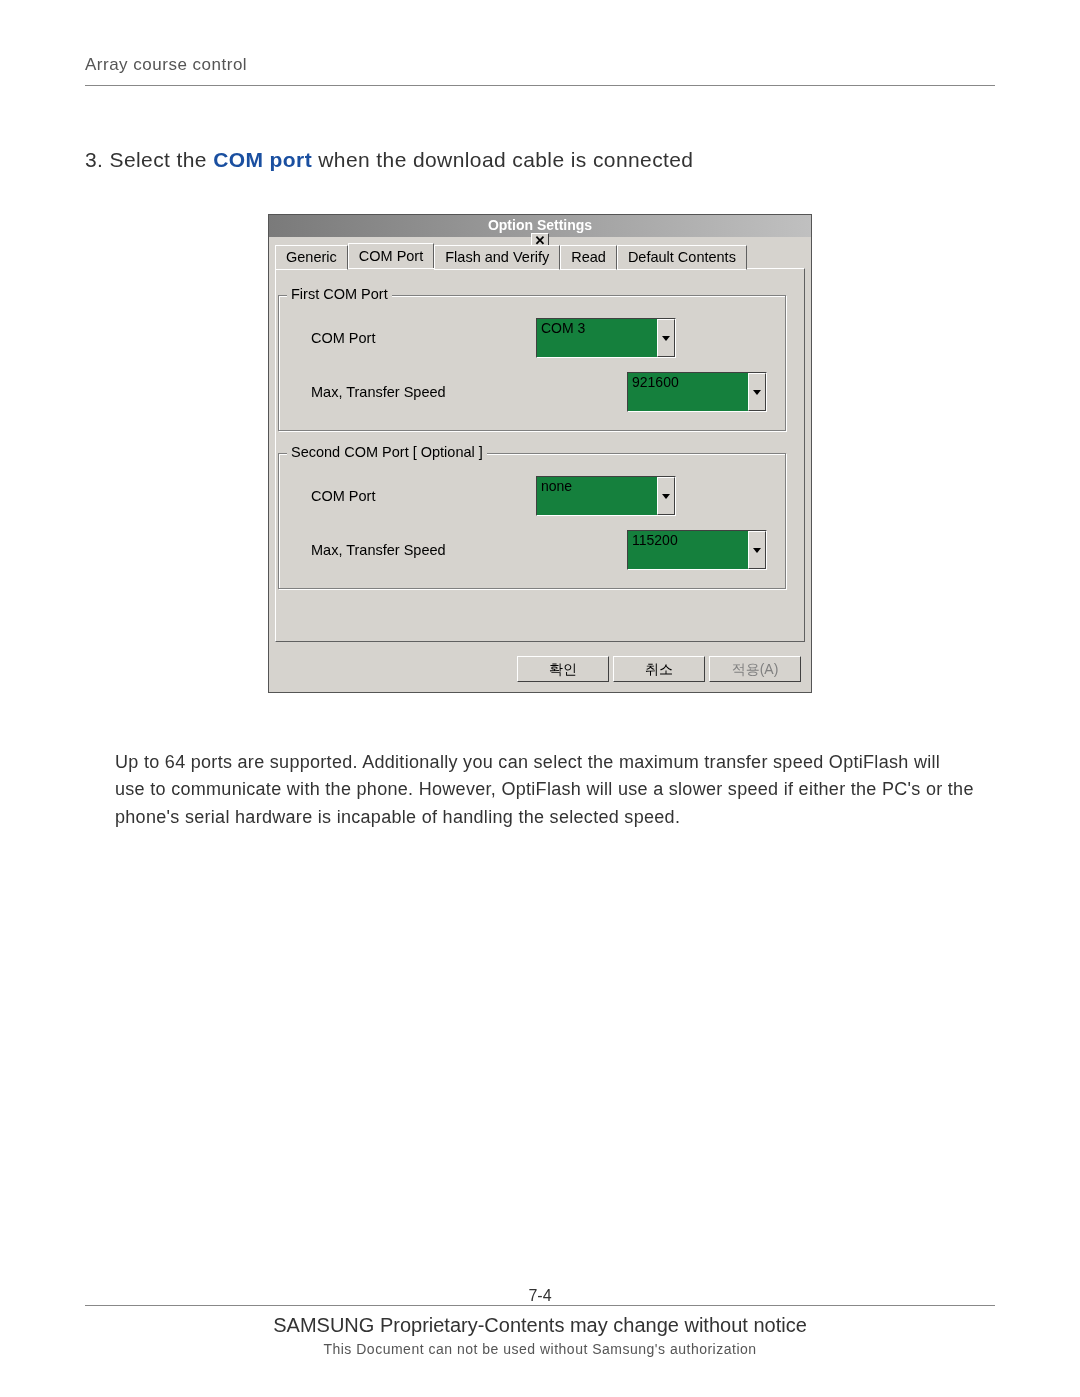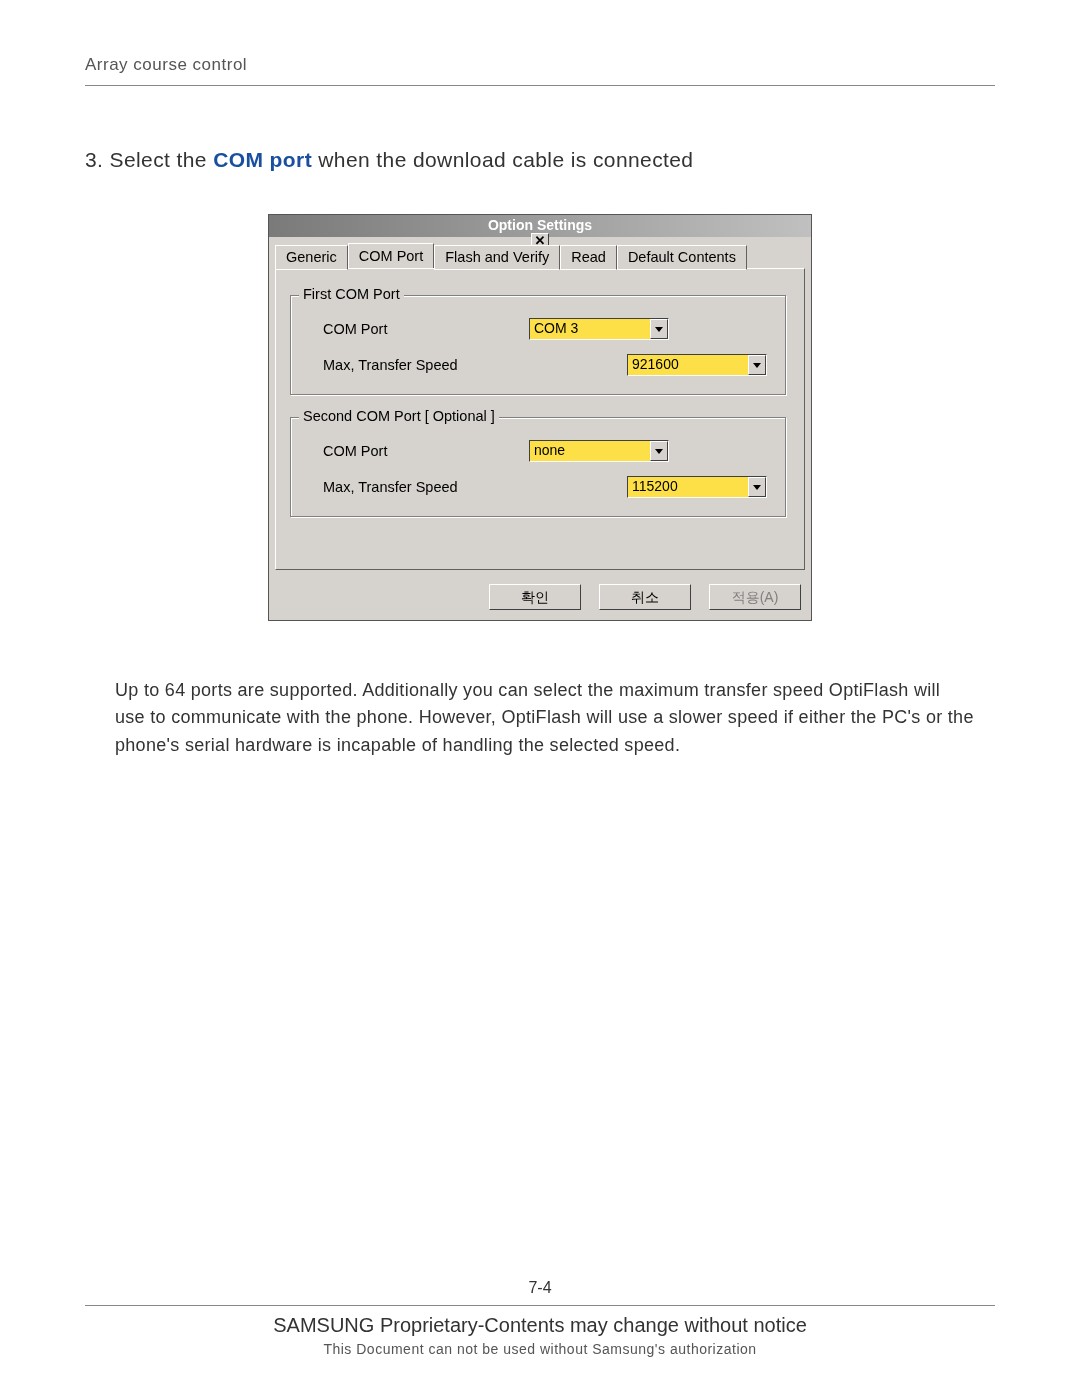--- a/index.html
+++ b/index.html
@@ -88,21 +88,21 @@
     padding-bottom: 4px;
     border-bottom: none;
     z-index: 2;
   }
   .tabpanel {
     margin: 0 6px 6px 6px;
     border-top: 1px solid #ffffff;
     border-left: 1px solid #ffffff;
     border-right: 1px solid #606060;
     border-bottom: 1px solid #606060;
-    padding: 26px 18px 30px 14px;
+    padding: 26px 18px 30px 2px;
     background: #d6d3ce;
   }
   .groupbox {
     border: 1px solid #808080;
     box-shadow: inset 1px 1px 0 #ffffff, 1px 1px 0 #ffffff;
     position: relative;
     padding: 22px 18px 18px 18px;
     margin-bottom: 22px;
   }
   .groupbox .legend {
@@ -122,26 +122,27 @@
     color: #000000;
   }
   .field-row:last-child { margin-bottom: 0; justify-content: space-between; }
   .field-label {
     width: 220px;
     padding-left: 14px;
   }
   .combo {
     display: flex;
     width: 140px;
-    height: 22px;
-    background: #fde047;
+    height: 40px;
+    background: #15803d;
     border-top: 1px solid #404040;
     border-left: 1px solid #404040;
     border-right: 1px solid #ffffff;
     border-bottom: 1px solid #ffffff;
+    margin-left: 19px;
   }
   .combo .combo-text {
     flex: 1;
     padding: 1px 4px;
     font-size: 14px;
     color: #000000;
   }
   .combo .combo-btn {
     width: 18px;
     background: #d6d3ce;
@@ -150,21 +151,21 @@
     border-right: 1px solid #404040;
     border-bottom: 1px solid #404040;
     display: flex;
     align-items: center;
     justify-content: center;
   }
   .combo .combo-btn svg { display:block; }
   .button-row {
     display: flex;
     justify-content: flex-end;
-    gap: 18px;
+    gap: 4px;
     padding: 8px 10px 10px 10px;
   }
   .btn {
     width: 92px;
     height: 26px;
     background: #d6d3ce;
     border-top: 1px solid #ffffff;
     border-left: 1px solid #ffffff;
     border-right: 1px solid #404040;
     border-bottom: 1px solid #404040;
@@ -185,21 +186,21 @@
   .footer {
     position: absolute;
     left: 85px;
     right: 85px;
     bottom: 40px;
     text-align: center;
   }
   .page-num {
     font-size: 16px;
     color: #333333;
-    padding-bottom: 8px;
+    padding-bottom: 0;
     border-bottom: 1px solid #888888;
   }
   .footer-line1 {
     margin-top: 8px;
     font-size: 20px;
     color: #333333;
   }
   .footer-line2 {
     font-size: 14px;
     color: #555555;

